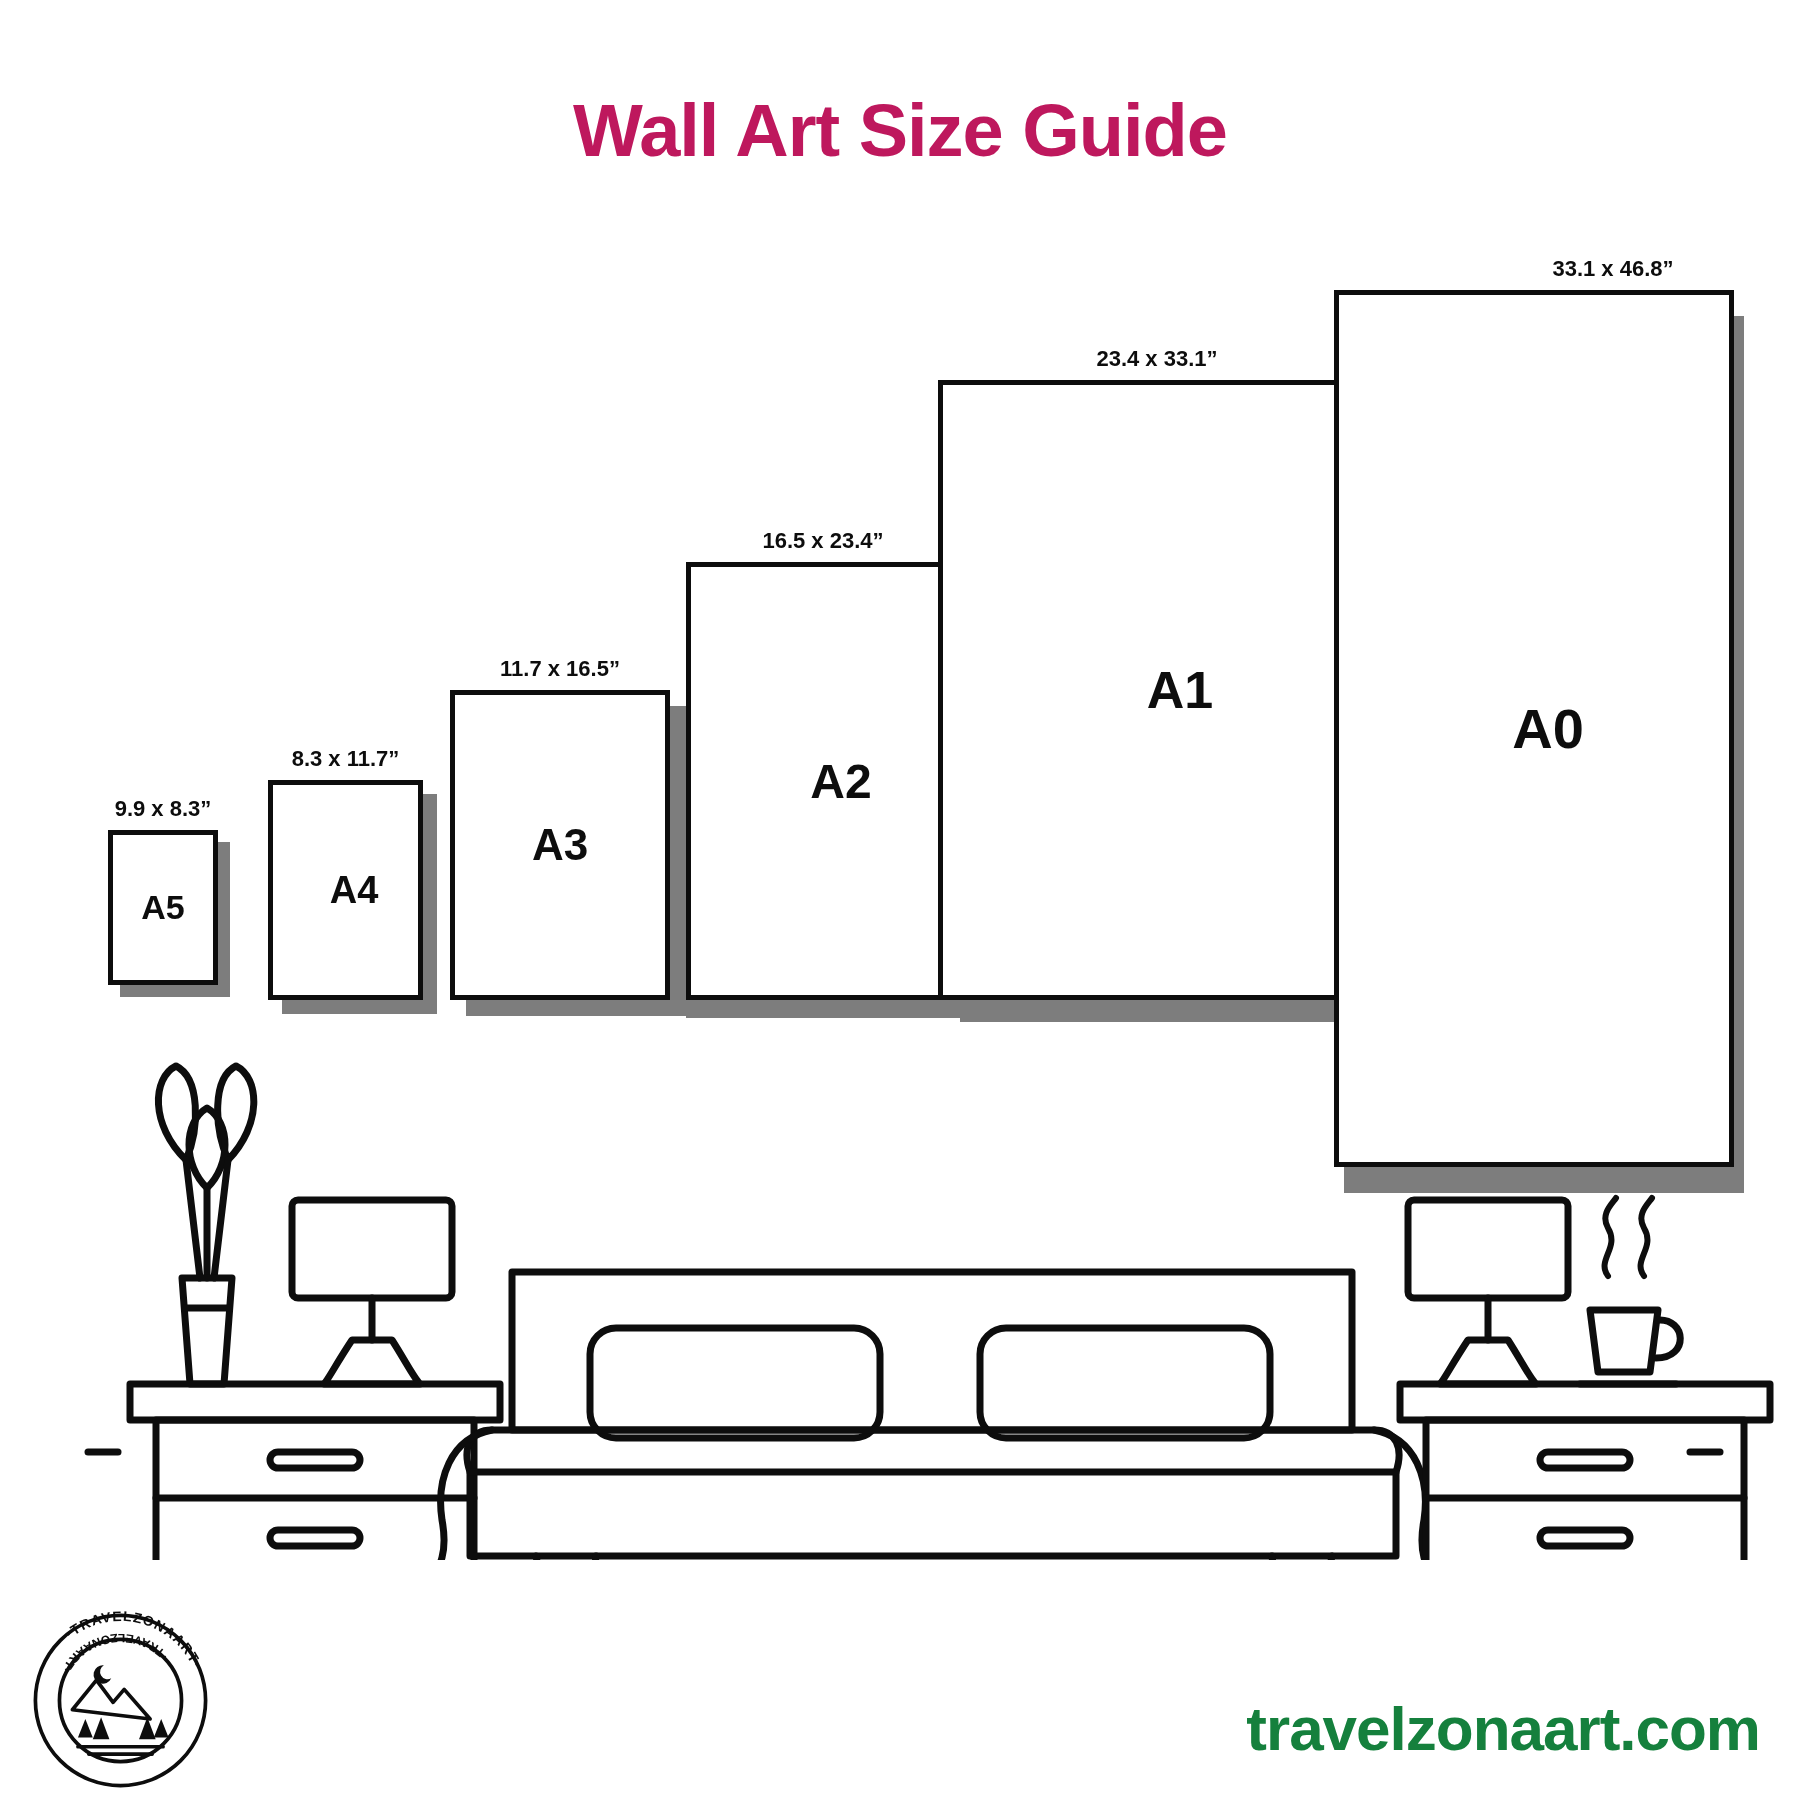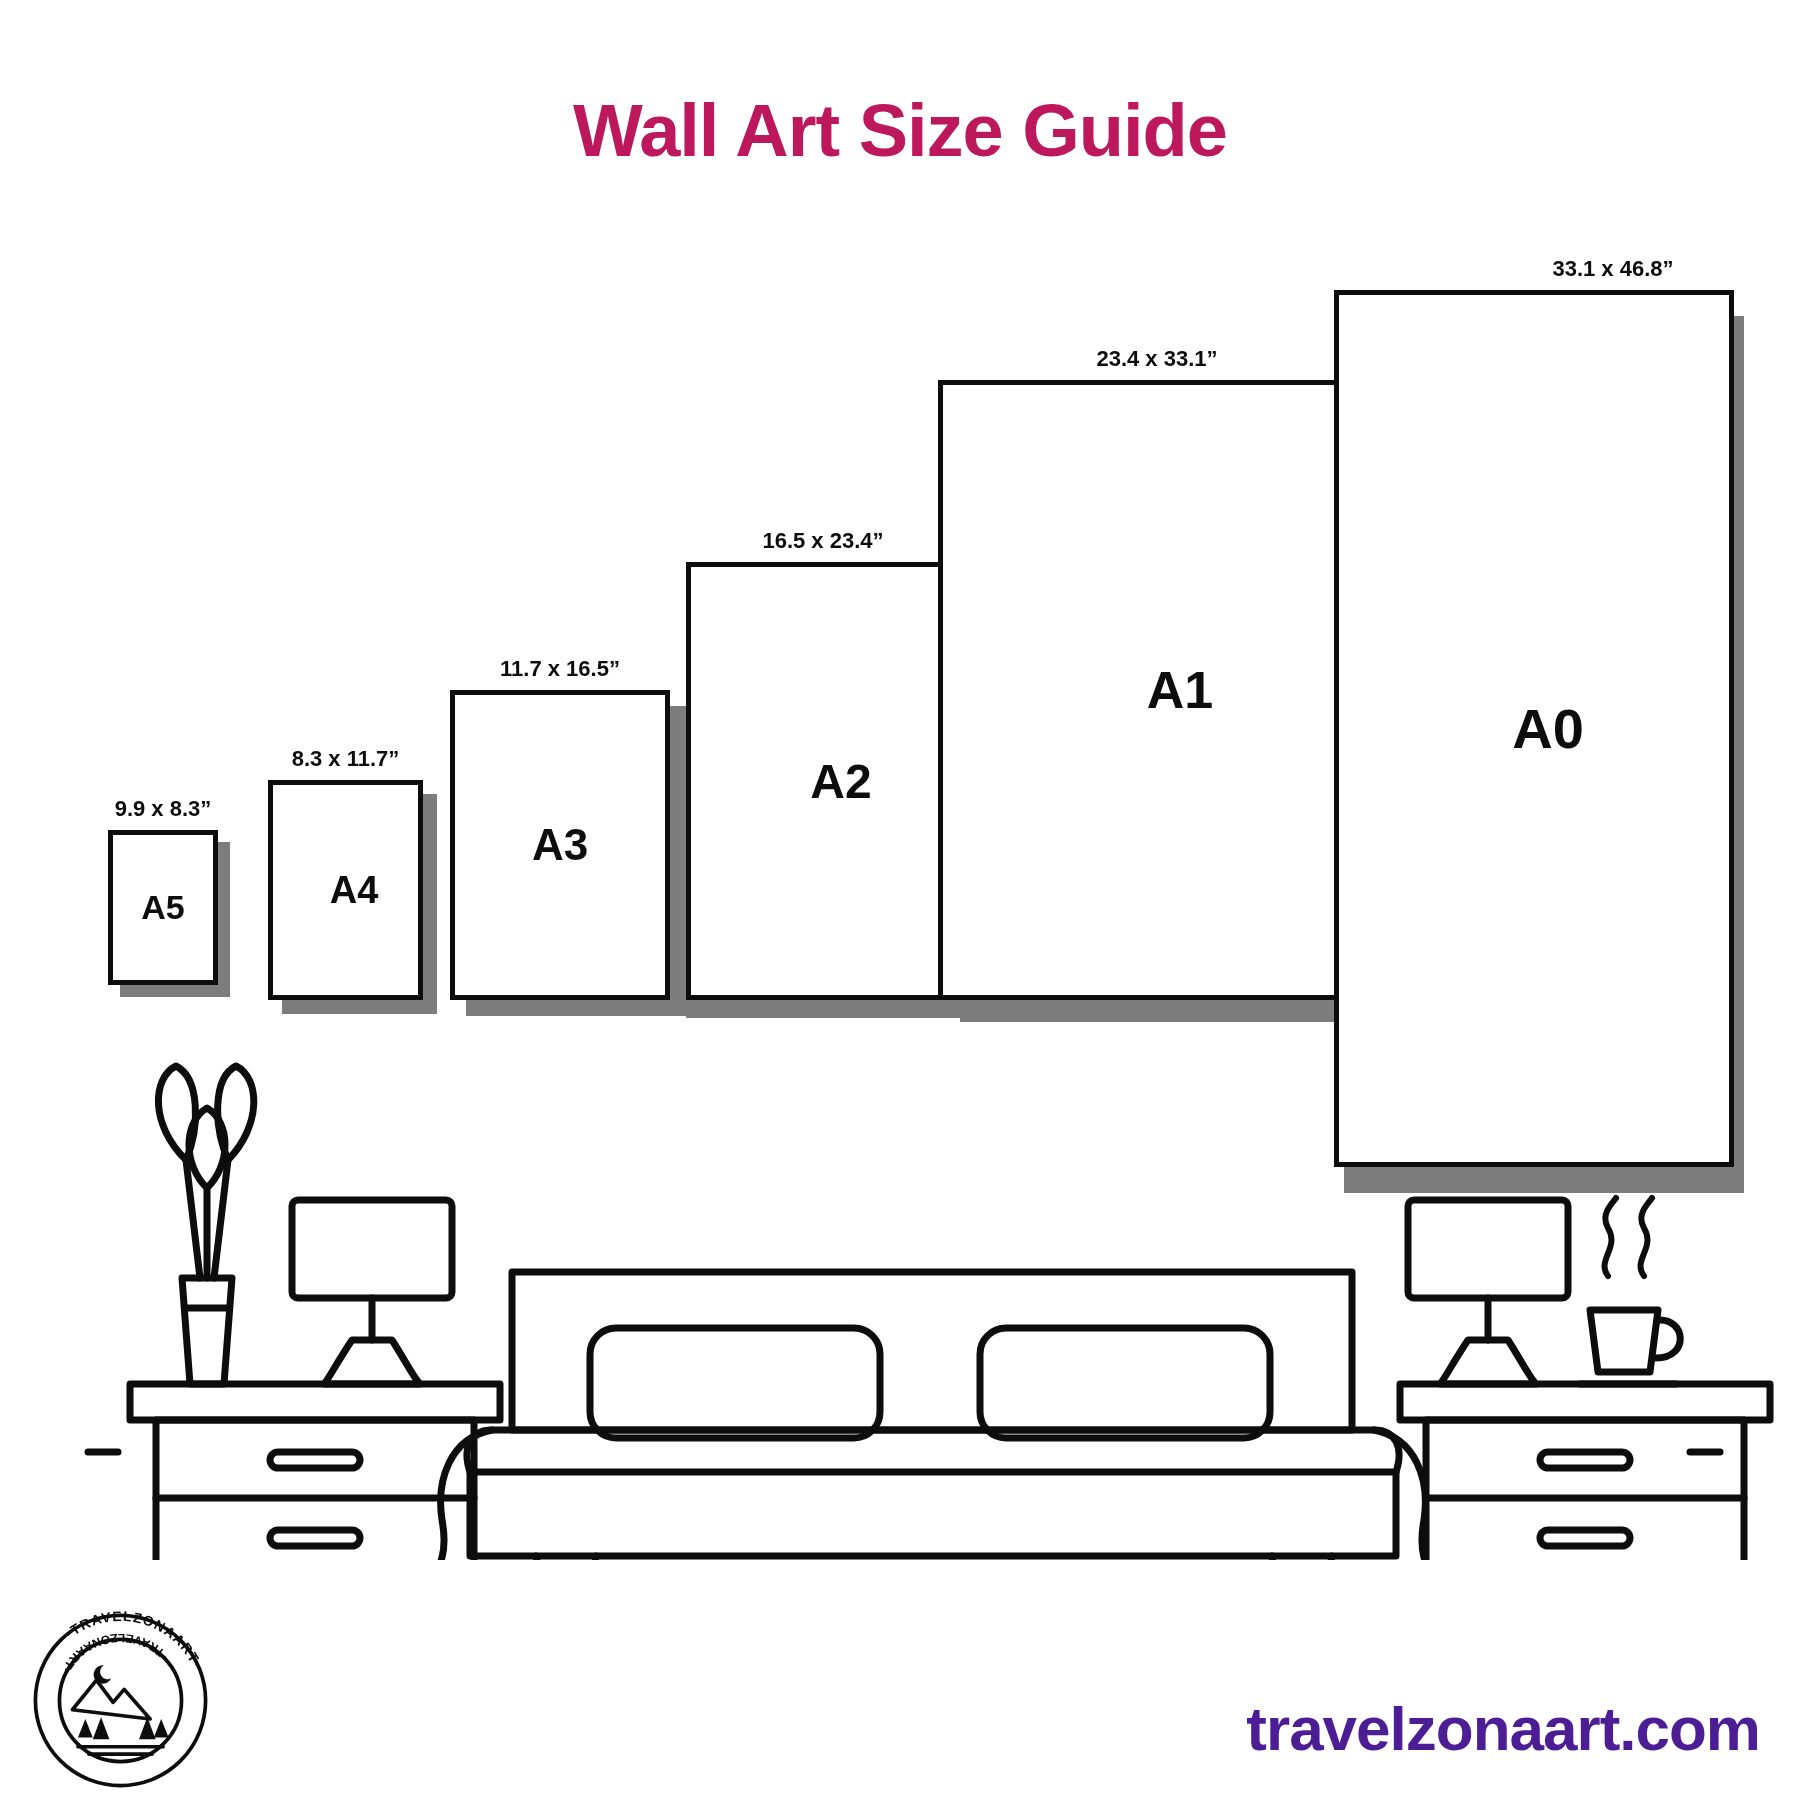--- a/index.html
+++ b/index.html
@@ -86,21 +86,21 @@
     top: 1608px;
     width: 185px;
     height: 185px;
   }
   .site {
     position: absolute;
     right: 40px;
     bottom: 36px;
     font-size: 62px;
     font-weight: bold;
-    color: #4c1d95;
+    color: #15803d;
     letter-spacing: -1px;
     text-align: right;
   }
 </style>
 </head>
 <body>
 
 <div class="title">Wall Art Size Guide</div>
 
 <div class="frames">

